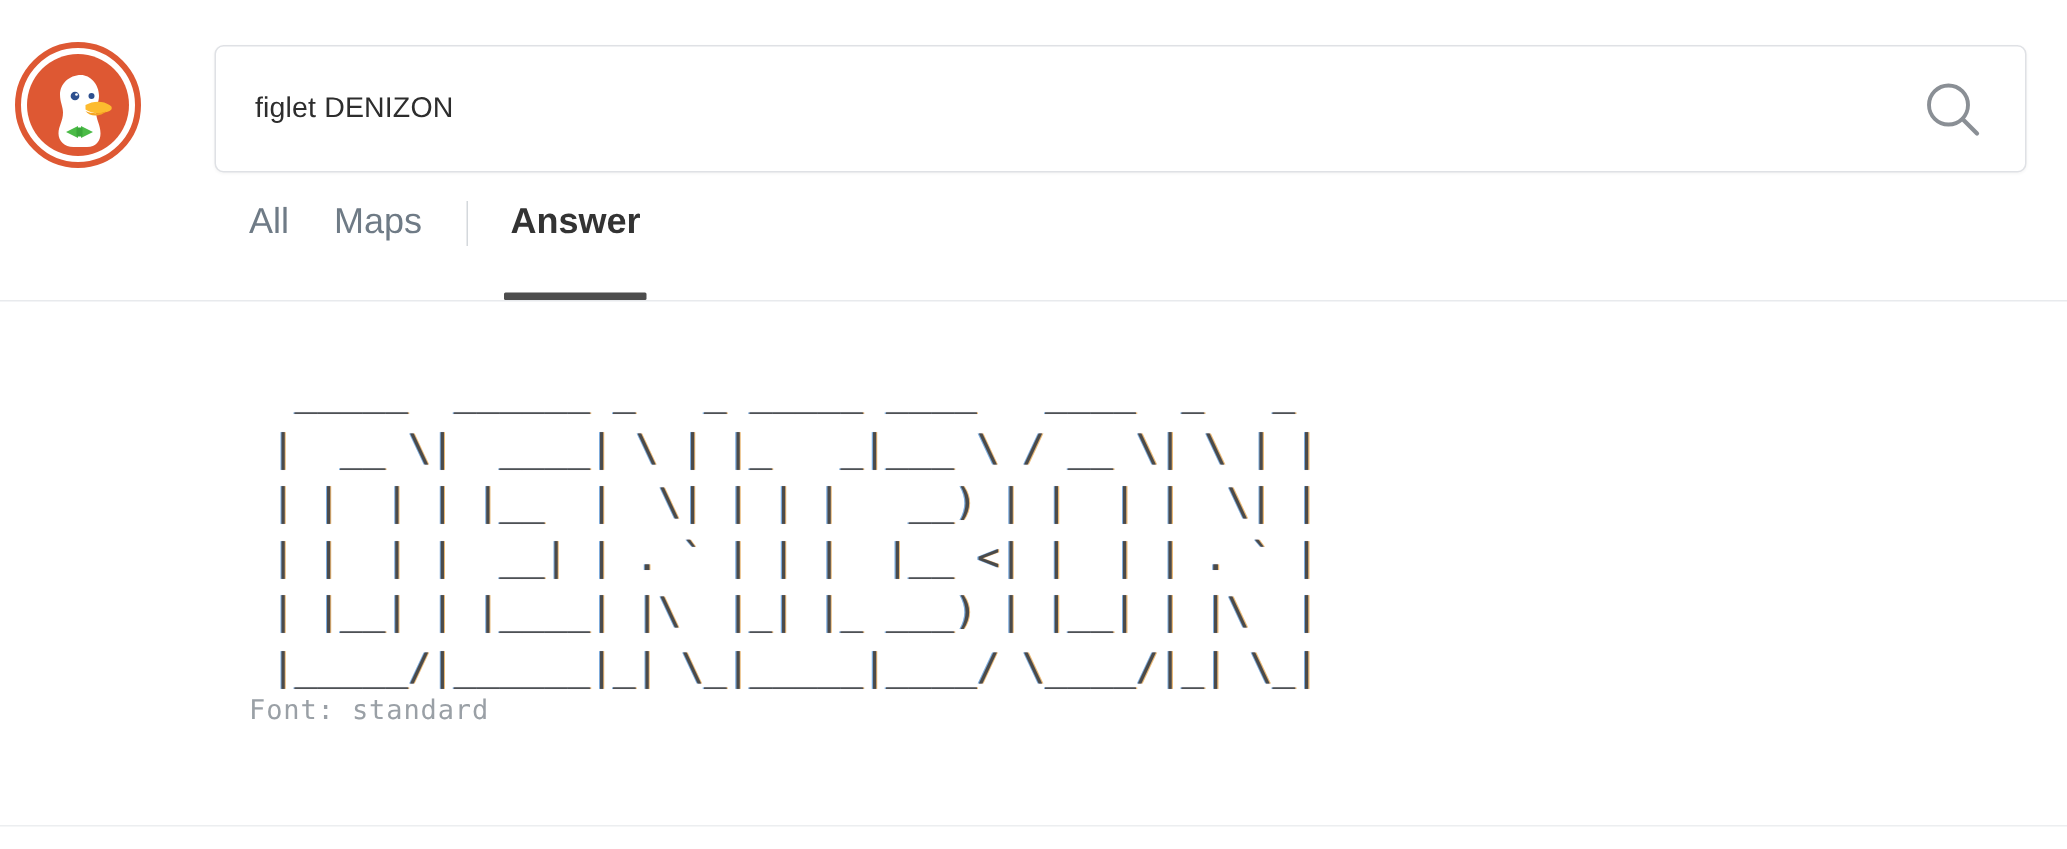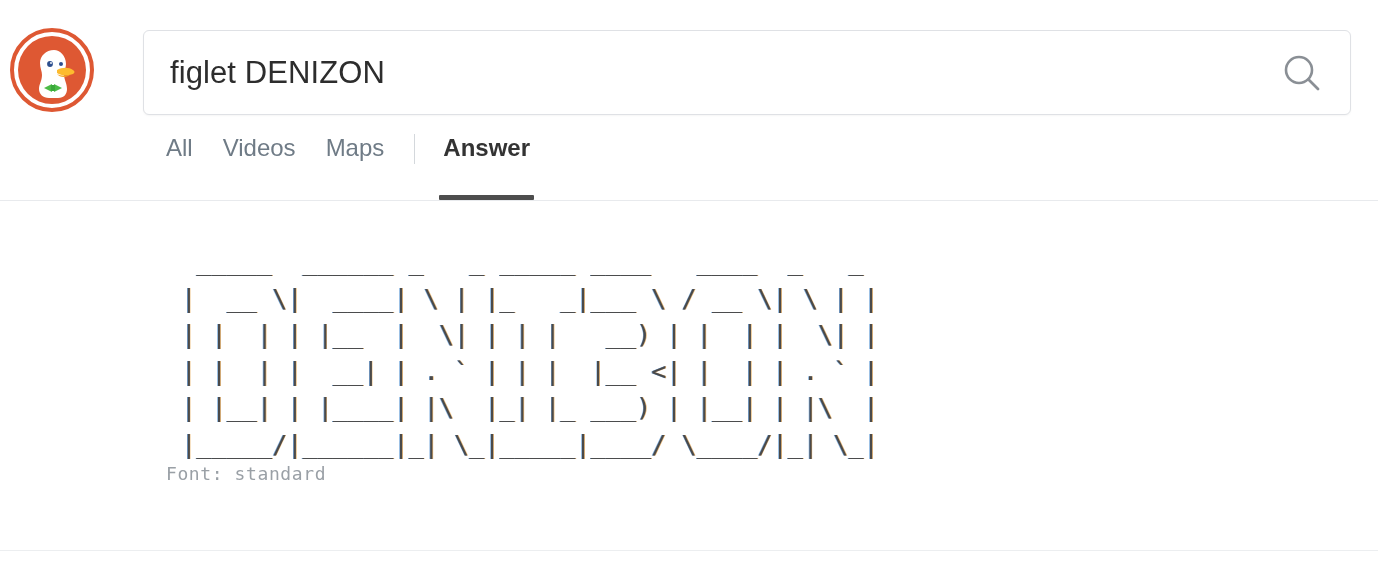--- a/index.html
+++ b/index.html
@@ -45,21 +45,21 @@
     box-shadow: 0 1px 2px rgba(0,0,0,0.04);
     display: flex;
     align-items: center;
   }
   .search-input {
     flex: 1 1 auto;
     border: 0;
     outline: 0;
     background: transparent;
     font-family: "Liberation Sans", sans-serif;
-    font-size: 31px;
+    font-size: 19px;
     color: #2d2d2d;
     padding: 0 20px 0 26px;
     letter-spacing: 0.1px;
   }
   .search-btn {
     flex: 0 0 auto;
     width: 96px;
     height: 83px;
     border: 0;
     background: transparent;
@@ -227,21 +227,20 @@
       <svg class="mag" width="44" height="44" viewBox="0 0 44 44">
         <circle cx="19" cy="19" r="13" fill="none" stroke="#8a8f95" stroke-width="2.6"></circle>
         <line x1="28.5" y1="28.5" x2="38" y2="38" stroke="#8a8f95" stroke-width="2.8" stroke-linecap="round"></line>
       </svg>
     </button>
   </div>
 
   <div class="nav">
     <div class="tabs">
       <a class="tab" href="#">All</a>
-      <a class="tab" href="#">Videos</a>
       <a class="tab" href="#">Maps</a>
       <span class="tab-sep"></span>
       <a class="tab active" href="#">Answer</a>
     </div>
 
 
     <div class="header-rule"></div>
   </div>
 </div>
 

